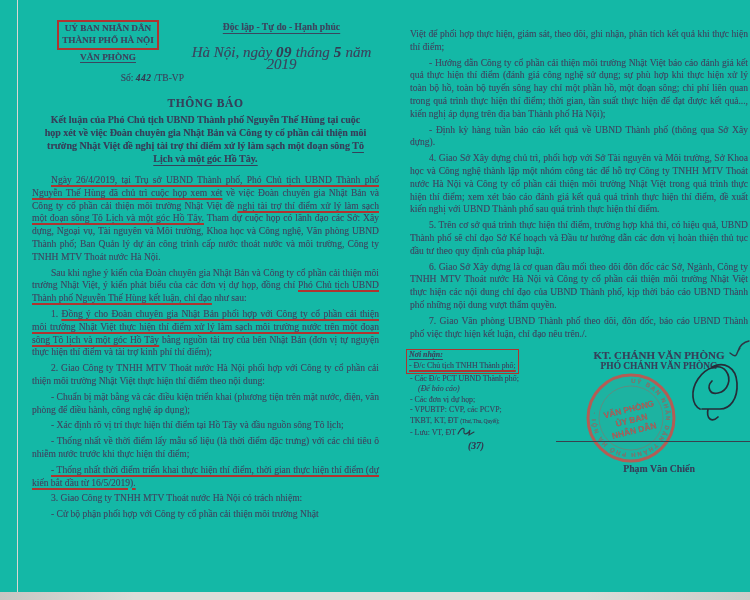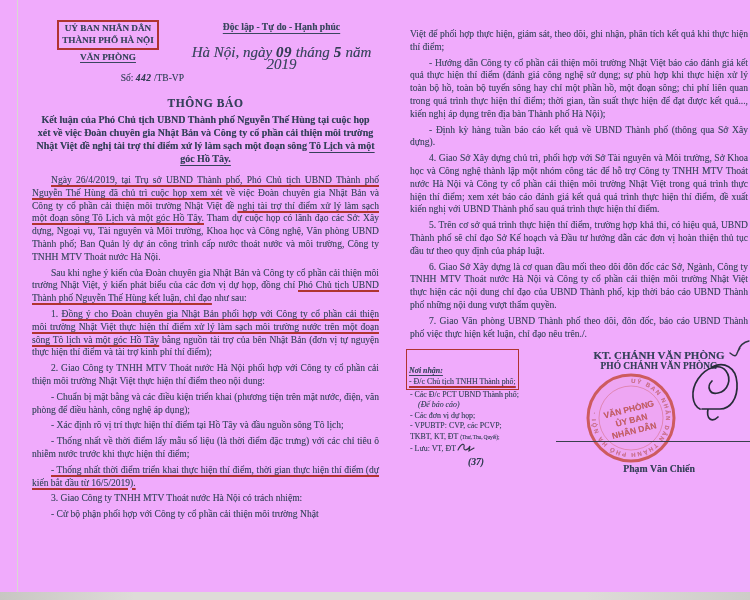--- a/index.html
+++ b/index.html
@@ -1,17 +1,17 @@
 <!DOCTYPE html>
 <html><head>
 <meta charset="utf-8">
 <style>
   html,body{margin:0;padding:0;}
   body{width:750px;height:600px;background:#f3f2ef;font-family:"Liberation Serif","DejaVu Serif",serif;}
-  .sheet{position:relative;width:750px;height:600px;background:#f0abfc;overflow:hidden;color:#3d4963;}
+  .sheet{position:relative;width:750px;height:600px;background:#14b8a6;overflow:hidden;color:#3d4963;}
   .page-edge{position:absolute;left:17px;top:0;bottom:0;width:1px;background:#d9d7d2;}
   .bottom-strip{position:absolute;left:0;right:0;bottom:0;height:8px;
     background:linear-gradient(90deg,#c8c6c3,#dedcd8 18%,#dedcd8 78%,#ceccc9);}
   .fuzz{text-shadow:0 0 .4px rgba(61,73,99,.5);}
 
   .col-left{position:absolute;left:32px;top:20px;width:347px;}
   .col-right{position:absolute;left:410px;top:28px;width:338px;}
 
   
   .letterhead{display:flex;align-items:flex-start;}
@@ -20,32 +20,32 @@
   .office{margin-top:2px;text-decoration:underline;text-underline-offset:2px;}
   .doc-no{margin-top:9px;font-weight:normal;font-size:9.5px;text-align:right;}
   .hand{font-style:italic;font-weight:bold;color:#333d53;letter-spacing:.5px;}
   .lh-right{flex:1;text-align:center;font-size:9.6px;line-height:12px;font-weight:bold;color:#3a465f;}
   .motto2{text-decoration:underline;text-underline-offset:2.5px;margin-top:1px;}
   .date-line{margin-top:13px;font-weight:normal;font-style:italic;font-size:15px;}
 
   
   .title-block{margin-top:13px;text-align:center;}
   .title-head{font-size:11.5px;font-weight:bold;letter-spacing:.6px;color:#35405a;}
-  .title-sub{margin:4px 2px 0;font-size:10px;line-height:13px;font-weight:bold;color:#35405a;}
+  .title-sub{margin:4px 11px 0;font-size:10px;line-height:13px;font-weight:bold;color:#35405a;}
 
   
   .para{margin:0 0 3px;font-size:9.55px;line-height:12.8px;text-align:justify;}
   .ind{text-indent:19px;}
   .ru{text-decoration:underline;text-decoration-color:#b03430;text-decoration-thickness:1.6px;text-underline-offset:2px;}
   .du{text-decoration:underline;text-decoration-thickness:1px;text-underline-offset:2.5px;}
 
   
   .footer{display:flex;margin-top:9px;}
   .recipients{width:160px;font-size:7.9px;line-height:10.6px;color:#3a465f;}
-  .recip-box{border:1.8px solid #b03430;padding:16px 2px 1px;margin-left:-4px;display:inline-block;}
+  .recip-box{border:1.8px solid #b03430;padding:0 2px 1px;margin-left:-4px;display:inline-block;}
   .recip-head{font-weight:bold;font-style:italic;text-decoration:underline;text-underline-offset:1.5px;}
   .recip-ind{padding-left:8px;font-style:italic;}
   .tiny{font-size:5.6px;letter-spacing:-.2px;}
   .hand-note{font-style:italic;font-weight:bold;font-size:9.5px;color:#323c52;margin:2px 0 0 58px;}
   .sign-block{flex:1;position:relative;height:128px;text-align:center;font-weight:bold;color:#35405a;}
   .sign-kt{font-size:11px;}
   .sign-role{font-size:9.4px;}
   .sign-line{position:absolute;left:-14px;right:-2px;top:92px;border-top:1.3px solid #39404e;}
   .sign-name{position:absolute;top:114px;left:0;right:0;font-size:9.8px;}
   .stamp{position:absolute;left:14px;top:22px;opacity:.88;}

